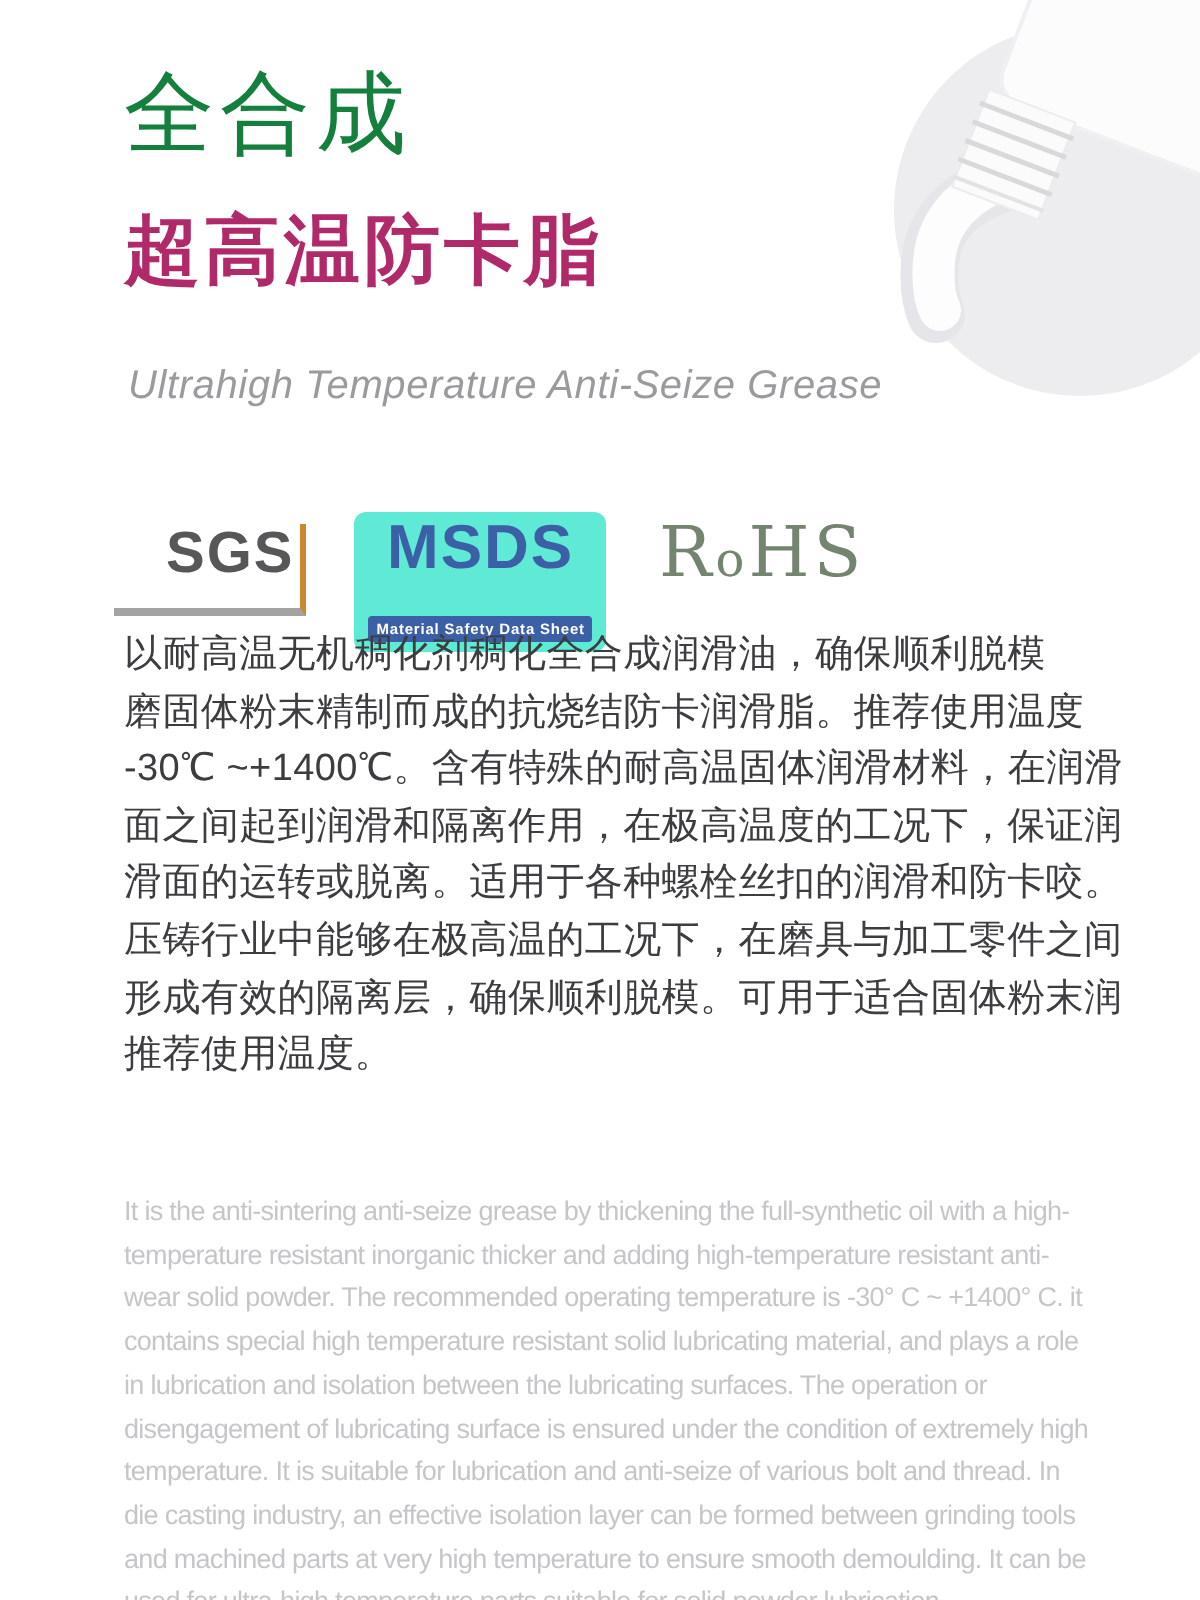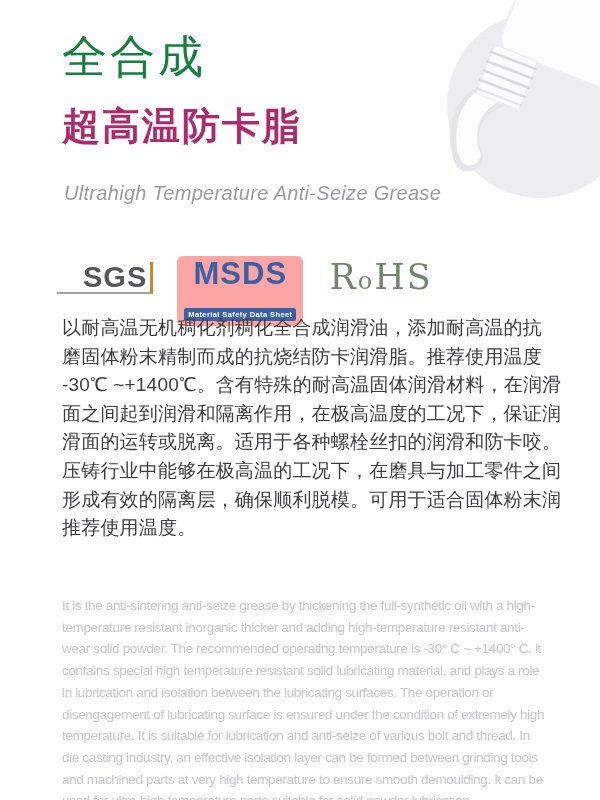--- a/index.html
+++ b/index.html
@@ -27,29 +27,29 @@
   .subtitle {
     position:absolute; left:64px; top:180px;
     font-size:20px; line-height:27px; font-style:italic;
     letter-spacing:0.3px; color:#9b9b9d; white-space:nowrap;
   }
 
   
   .certs { position:absolute; left:57px; top:256px; display:flex; align-items:flex-start; }
   .sgs {
     margin-top:6px;
-    border-bottom:2px solid #a3a3a3; border-right:3px solid #c8892f;
-    padding:0 3px 0 26px;
+    border-bottom:4px solid #a3a3a3; border-right:3px solid #c8892f;
+    padding:0 3px 12px 26px;
   }
   .sgs-text {
     font-size:29px; line-height:30px; font-weight:700;
     letter-spacing:1px; color:#57575a;
   }
   .msds {
-    margin-left:24px; background:#fca5a5; border-radius:6px;
+    margin-left:24px; background:#5eead4; border-radius:6px;
     padding:3px 7px 5px; text-align:center;
   }
   .msds-label {
     font-size:31px; line-height:30px; font-weight:700;
     letter-spacing:1px; color:#3c60a6;
   }
   .msds-sub {
     margin-top:19px; background:#3c60a6; color:#ffffff;
     font-size:7.5px; font-weight:700; letter-spacing:0.4px;
     padding:2px 4px; border-radius:2px; white-space:nowrap;
@@ -117,21 +117,21 @@
       <span class="sgs-text">SGS</span>
     </div>
     <div class="msds">
       <div class="msds-label">MSDS</div>
       <div class="msds-sub">Material Safety Data Sheet</div>
     </div>
     <div class="rohs"><span>R</span><span class="small-o">o</span><span>HS</span></div>
   </div>
 
   <div class="desc-cn">
-    <div>以耐高温无机稠化剂稠化全合成润滑油，添加耐高温的抗</div>
+    <div>以耐高温无机稠化剂稠化全合成润滑油，确保顺利脱模</div>
     <div>磨固体粉末精制而成的抗烧结防卡润滑脂。推荐使用温度</div>
     <div>-30℃ ~+1400℃。含有特殊的耐高温固体润滑材料，在润滑</div>
     <div>面之间起到润滑和隔离作用，在极高温度的工况下，保证润</div>
     <div>滑面的运转或脱离。适用于各种螺栓丝扣的润滑和防卡咬。</div>
     <div>压铸行业中能够在极高温的工况下，在磨具与加工零件之间</div>
     <div>形成有效的隔离层，确保顺利脱模。可用于适合固体粉末润</div>
     <div>推荐使用温度。</div>
   </div>
 
   <div class="desc-en">It is the anti-sintering anti-seize grease by thickening the full-synthetic oil with a high-temperature resistant inorganic thicker and adding high-temperature resistant anti-wear solid powder. The recommended operating temperature is -30° C ~ +1400° C. it contains special high temperature resistant solid lubricating material, and plays a role in lubrication and isolation between the lubricating surfaces. The operation or disengagement of lubricating surface is ensured under the condition of extremely high temperature. It is suitable for lubrication and anti-seize of various bolt and thread. In die casting industry, an effective isolation layer can be formed between grinding tools and machined parts at very high temperature to ensure smooth demoulding. It can be used for ultra-high temperature parts suitable for solid powder lubrication.</div>

